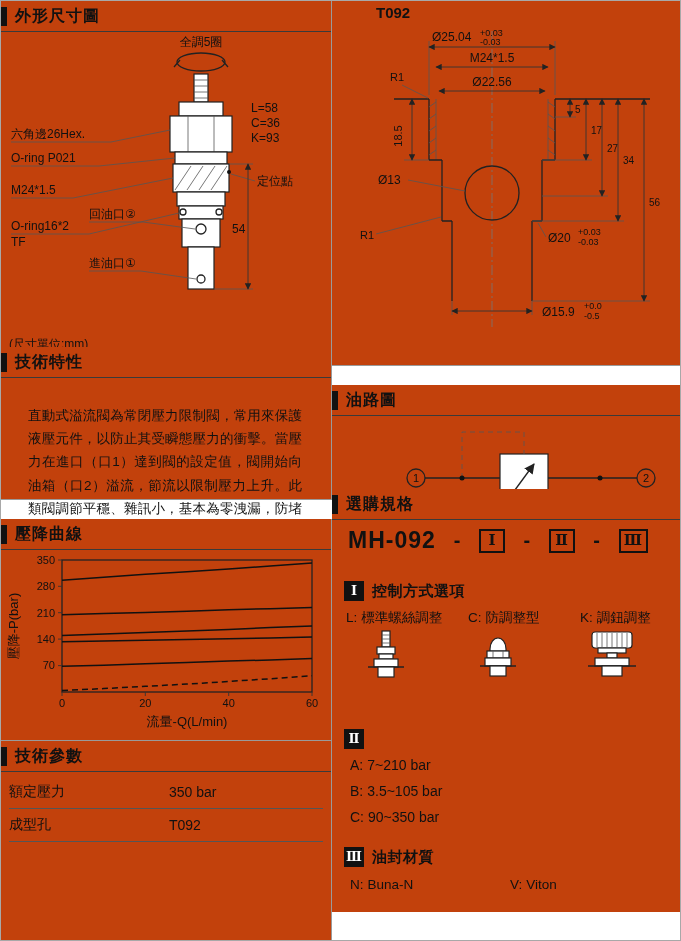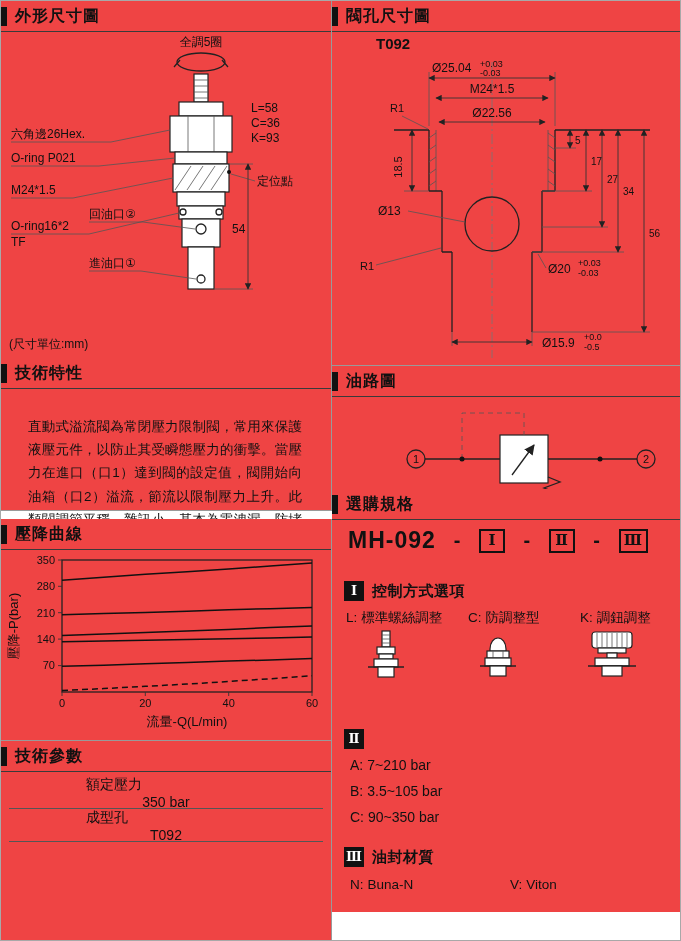--- a/index.html
+++ b/index.html
@@ -1,35 +1,35 @@
 <!DOCTYPE html>
 <html><head>
 <meta charset="utf-8">
 <style>
   html,body{margin:0;padding:0;background:#e8e8e8;}
   .page{position:relative;width:681px;height:941px;margin:0 auto;background:#fff;
         border:1px solid #a8a8a8;box-sizing:border-box;overflow:hidden;
         font-family:"Liberation Sans","DejaVu Sans",sans-serif;color:#111;}
-  .panel{position:absolute;box-sizing:border-box;background:#ef4444;}
+  .panel{position:absolute;box-sizing:border-box;background:#c2410c;}
   #p-outline {left:0;top:0;width:331px;height:365px;border-right:1px solid #9a9a9a;border-bottom:1px solid #9a9a9a;}
   #p-cavity  {left:331px;top:0;width:350px;height:365px;border-bottom:1px solid #9a9a9a;}
-  #p-features{left:0;top:357px;width:331px;height:153px;border-right:1px solid #9a9a9a;border-bottom:1px solid #9a9a9a;}
-  #p-circuit {left:331px;top:365px;width:350px;height:153px;border-bottom:1px solid #9a9a9a;}
+  #p-features{left:0;top:346px;width:331px;height:153px;border-right:1px solid #9a9a9a;border-bottom:1px solid #9a9a9a;}
+  #p-circuit {left:331px;top:384px;width:350px;height:153px;border-bottom:1px solid #9a9a9a;}
   #p-curve   {left:0;top:518px;width:331px;height:222px;border-right:1px solid #9a9a9a;border-bottom:1px solid #9a9a9a;}
   #p-params  {left:0;top:740px;width:331px;height:201px;border-right:1px solid #9a9a9a;}
   #p-ordering{left:331px;top:488px;width:350px;height:423px;}
 
   .panel-header{display:flex;align-items:center;gap:8px;height:30px;border-bottom:1px solid #3a3a3a;}
   .header-bar{width:6px;height:19px;background:#111;flex:0 0 auto;}
   .header-title{font-size:16px;font-weight:bold;letter-spacing:1px;}
 
   .features-text{margin:17px;padding:9px 12px 0 10px;font-size:13.5px;line-height:1.72;text-align:justify;}
 
   .params-table{padding:4px 8px 0 8px;}
-  .param-row{display:flex;align-items:center;height:32px;border-bottom:1px solid #555;flex-direction:column;}
+  .param-row{display:flex;align-items:center;height:32px;border-bottom:1px solid #555;}
   .param-label{width:160px;font-size:14px;}
   .param-value{font-size:14px;}
 
   
   .model-line{position:absolute;top:38px;left:16px;display:flex;align-items:center;gap:18px;
               font-size:23px;font-weight:bold;letter-spacing:1px;}
   .model-sep{font-size:20px;font-weight:bold;}
   .numeral-box{display:inline-flex;align-items:center;justify-content:center;min-width:16px;height:20px;
                padding:0 3px;border:2px solid #111;font-family:"Liberation Serif","DejaVu Serif",serif;
                font-size:15px;font-weight:bold;line-height:1;}
@@ -141,24 +141,20 @@
       </g>
       <g>
         <text x="88" y="235" class="f12">進油口①</text>
         <path d="M88,239 H140 L195,247" class="thin"></path>
       </g>
       <text x="8" y="316" class="f12">(尺寸單位:mm)</text>
     </svg>
   </div>
 
   <div class="panel" id="p-cavity">
-    <div class="panel-header">
-      <span class="header-bar"></span>
-      <span class="header-title">閥孔尺寸圖</span>
-    </div>
     <svg width="350" height="333" viewBox="0 0 350 333">
       <defs>
         <marker id="ar-k" viewBox="0 0 10 10" refX="9" refY="5" markerWidth="7" markerHeight="7" orient="auto-start-reverse">
           <path d="M0,0L10,5L0,10z" fill="#222"></path>
         </marker>
       </defs>
       <text x="44" y="17" class="f15b">T092</text>
       <line x1="160" y1="30" x2="160" y2="326" class="cl"></line>
 
       <g>

